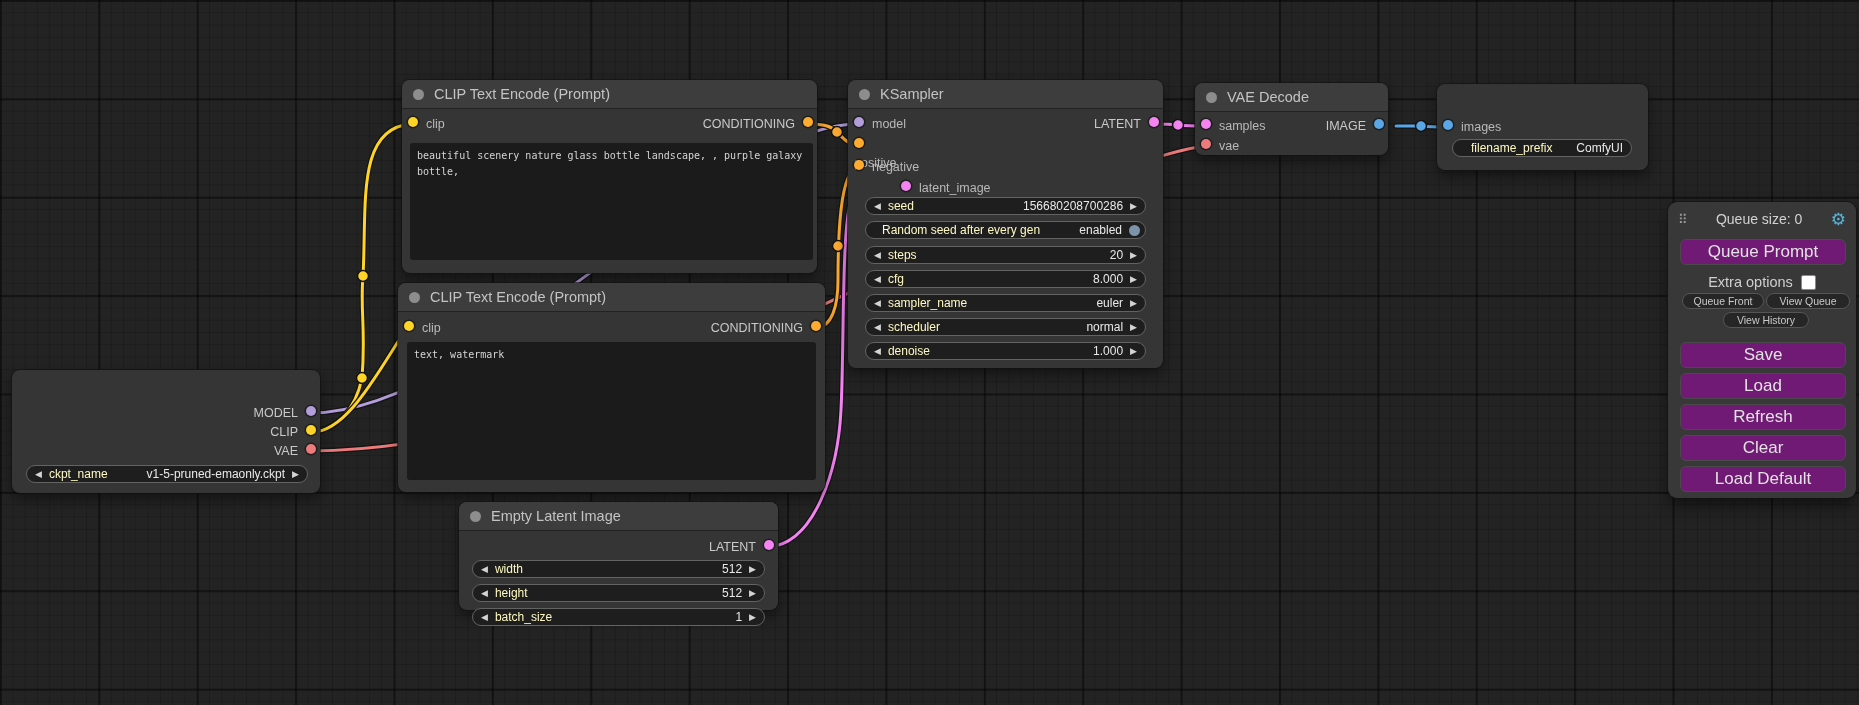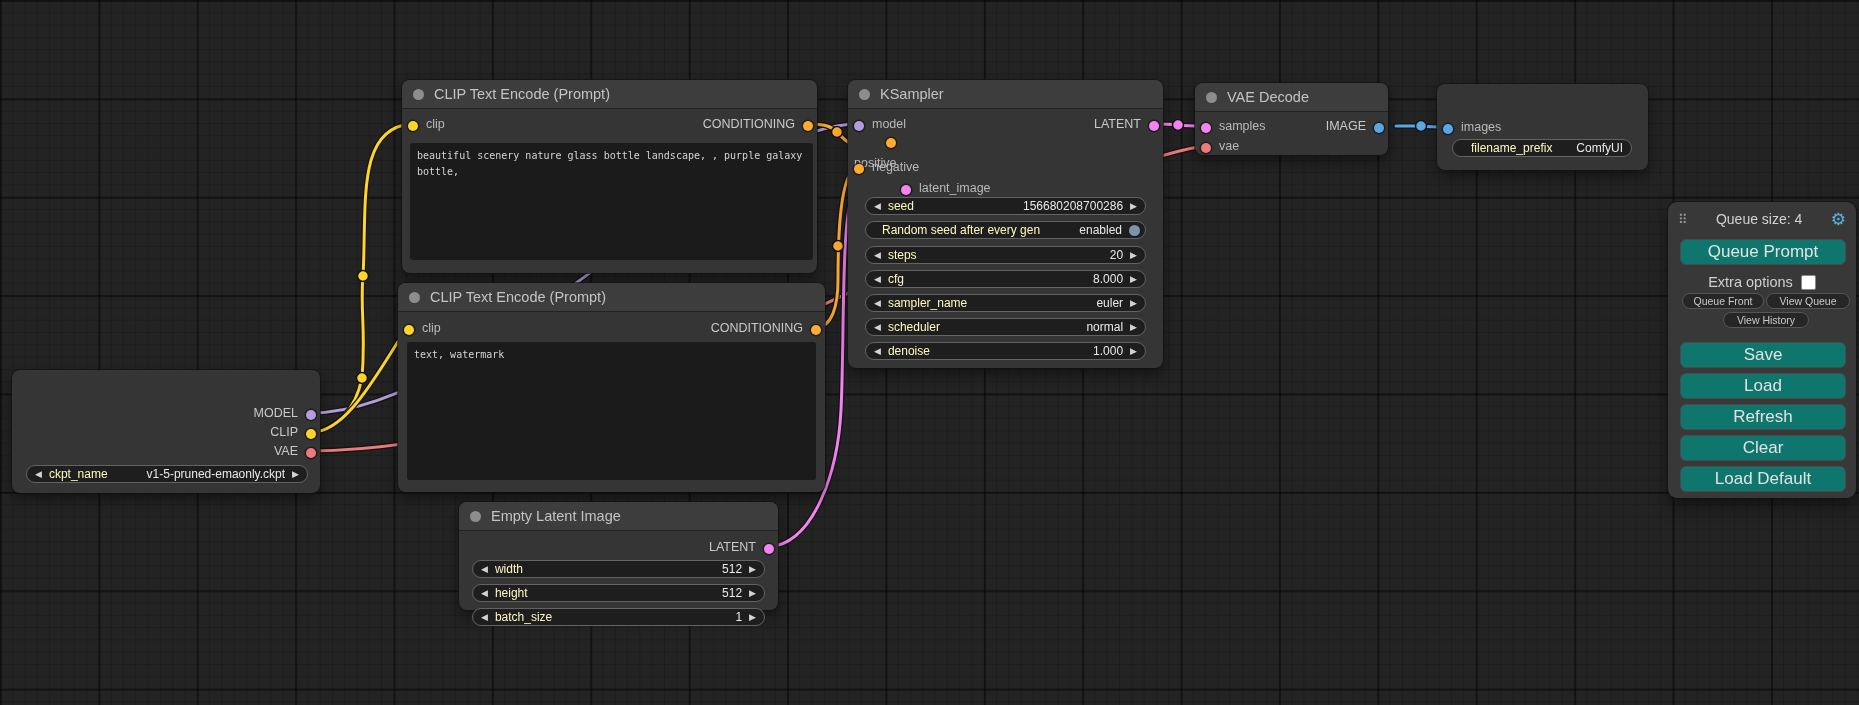--- a/index.html
+++ b/index.html
@@ -12,21 +12,21 @@
       linear-gradient(rgba(0,0,0,.16) 1px, transparent 1px),
       linear-gradient(90deg, rgba(0,0,0,.16) 1px, transparent 1px);
     background-size:98.4px 98.4px,98.4px 98.4px,12.3px 12.3px,12.3px 12.3px;}
   #links{position:absolute;left:0;top:0;z-index:1;pointer-events:none;}
   .node{position:absolute;z-index:2;background:#353535;border-radius:8px;
     box-shadow:0 0 0 1px rgba(18,18,18,.65),0 6px 14px rgba(0,0,0,.45);}
   .ntitle{position:absolute;top:0;left:0;right:0;height:28px;background:#3d3d3d;
     border-radius:8px 8px 0 0;display:flex;align-items:center;gap:10px;
     padding:0 11px;color:#c3c3c3;font-size:14.5px;box-shadow:0 1px 0 rgba(0,0,0,.35);}
   .tdot{width:11px;height:11px;border-radius:50%;background:#8d8d8d;flex:0 0 auto;}
-  .port{position:absolute;display:flex;align-items:flex-end;gap:8px;height:14px;font-size:12.5px;}
+  .port{position:absolute;display:flex;align-items:flex-start;gap:8px;height:14px;font-size:12.5px;}
   .port.in{left:6px;color:#b9b9b9;}
   .port.out{right:4px;color:#c9c9c9;flex-direction:row;}
   .pdot{width:10px;height:10px;border-radius:50%;flex:0 0 auto;
     box-shadow:0 0 0 1.5px rgba(15,15,15,.6);}
   .c-model{background:#b39ddb;} .c-clip{background:#ffd426;} .c-vae{background:#ee7b7b;}
   .c-cond{background:#ffab30;} .c-latent{background:#f583f2;} .c-image{background:#5aa7e8;}
   .widget{position:absolute;height:16px;background:#1e1e1e;border:1px solid #636363;
     border-radius:10px;display:flex;align-items:center;gap:7px;padding:0 8px;font-size:12px;}
   .wlabel{color:#fef9c3;white-space:nowrap;}
   .wvalue{margin-left:auto;color:#e9e9e9;white-space:nowrap;}
@@ -35,21 +35,21 @@
   .prompt{position:absolute;background:#1b1b1b;border-radius:3px;color:#d4d4d4;
     font-family:"DejaVu Sans Mono",monospace;font-size:10px;line-height:1.55;
     padding:5px 7px;white-space:pre-wrap;word-break:break-word;}
   
   #queue{position:absolute;left:1668px;top:202px;width:188px;height:296px;z-index:3;
     background:#383838;border-radius:9px;box-shadow:0 0 0 1px rgba(18,18,18,.6),0 8px 16px rgba(0,0,0,.5);}
   .qheader{position:absolute;top:8px;left:10px;right:10px;height:18px;display:flex;align-items:center;}
   .qdrag{color:#9a9a9a;font-size:13px;line-height:1;}
   .qsize{flex:1;text-align:center;color:#d2d2d2;font-size:14px;}
   .qgear{color:#58b5d9;font-size:17px;line-height:1;}
-  .qbtn{position:absolute;left:12px;width:164px;background:#0f766e;border:1px solid #4a4a4a;
+  .qbtn{position:absolute;left:12px;width:164px;background:#701a75;border:1px solid #4a4a4a;
     border-radius:6px;color:#e2e2e2;display:flex;align-items:center;justify-content:center;}
   .qbig{height:24px;font-size:17px;}
   .qxrow{position:absolute;top:273px;left:0;right:0;display:flex;align-items:center;justify-content:center;gap:8px;
     color:#cfcfcf;font-size:14.5px;}
   .qcheck{width:13px;height:13px;background:#fff;border:1px solid #8a8a8a;border-radius:2px;}
   .qsmall{position:absolute;height:14px;background:#262626;border:1px solid #555;
     border-radius:8px;color:#c9c9c9;font-size:10.5px;display:flex;align-items:center;justify-content:center;}
   .lk-under{fill:none;stroke:#141414;stroke-width:5.5;stroke-linecap:round;}
   .lk{fill:none;stroke-width:3;stroke-linecap:round;}
   .rdot{stroke:#141414;stroke-width:1.5;}
@@ -280,21 +280,21 @@
     </div>
     <div class="widget" style="left:15px;top:55px;width:162px;">
       <span class="wlabel" style="margin-left:10px;">filename_prefix</span>
       <span class="wvalue" style="">ComfyUI</span>
     </div>
   </div>
 
   <div id="queue">
     <div class="qheader">
       <span class="qdrag">⠿</span>
-      <span class="qsize">Queue size: 4</span>
+      <span class="qsize">Queue size: 0</span>
       <span class="qgear">⚙</span>
     </div>
     <div class="qbtn qbig" style="top:37px;">Queue Prompt</div>
     <div class="qxrow" style="top:72px;">
       <span>Extra options</span>
       <span class="qcheck"></span>
     </div>
     <div class="qsmall" style="left:14px;top:91px;width:80px;">Queue Front</div>
     <div class="qsmall" style="left:98px;top:91px;width:82px;">View Queue</div>
     <div class="qsmall" style="left:55px;top:110px;width:84px;">View History</div>

